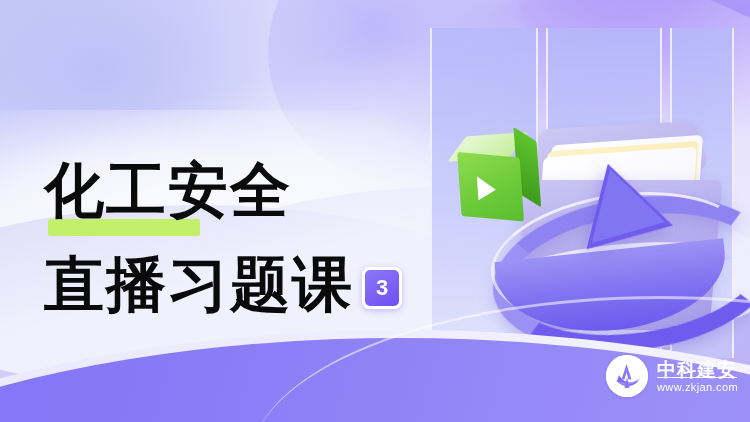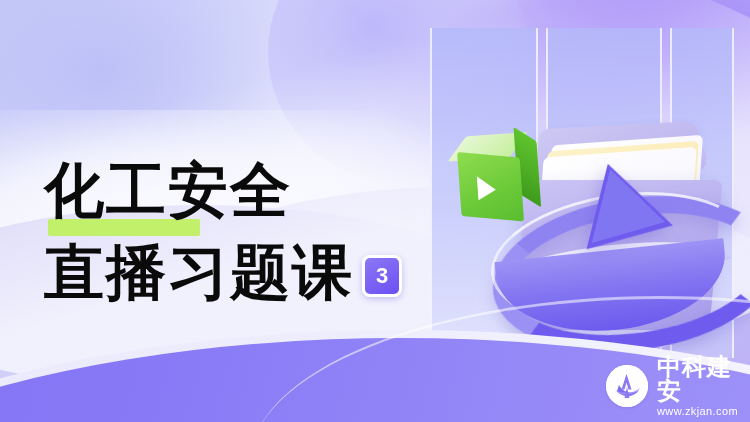--- a/index.html
+++ b/index.html
@@ -219,41 +219,41 @@
     position:relative;z-index:2;
     font-family:"Liberation Serif","DejaVu Serif",serif;
     font-weight:bold;color:#0a0a0a;
     font-size:60px;line-height:72px;letter-spacing:2px;
     white-space:nowrap;
   }
   .hl-underline{
     position:absolute;left:4px;top:64px;width:152px;height:17px;z-index:1;
     background:#c3f06b;border-radius:2px;
   }
-  .hl-row2{position:relative;height:72px;margin-top:10px;display:flex;align-items:center;}
+  .hl-row2{position:relative;height:72px;margin-top:22px;display:flex;align-items:center;}
   .num-badge{
     display:inline-flex;align-items:center;justify-content:center;
     width:34px;height:36px;margin-left:8px;margin-top:6px;
     border-radius:8px;border:3px solid #ffffff;
     background:linear-gradient(150deg,#8c78f6 0%,#6d4ff3 100%);
     color:#ffffff;font-size:22px;font-weight:bold;line-height:1;
     font-family:"Liberation Sans",sans-serif;
     box-shadow:0 2px 6px rgba(92,68,220,.3);
   }
 
   
   .logo{position:absolute;left:606px;top:355px;display:flex;align-items:center;gap:9px;}
   .logo-mark{
     width:42px;height:42px;border-radius:50%;
     background:#ffffff;position:relative;flex:0 0 auto;
     box-shadow:0 1px 3px rgba(70,52,170,.18);
   }
   .logo-mark svg{position:absolute;left:0;top:0;}
   .logo-text{display:flex;flex-direction:column;gap:3px;}
-  .logo-name{color:#ffffff;font-size:24px;font-weight:bold;line-height:1;letter-spacing:1px;}
+  .logo-name{color:#ffffff;font-size:19px;font-weight:bold;line-height:1;letter-spacing:1px;text-decoration:underline;}
   .logo-url{color:#ffffff;font-size:11px;line-height:1;letter-spacing:.4px;}
 </style>
 </head>
 <body>
 
 <div class="poster">
 
   <div class="bg-soft-left"></div>
   <div class="bg-soft-right"></div>
   <div class="blob-round"></div>

